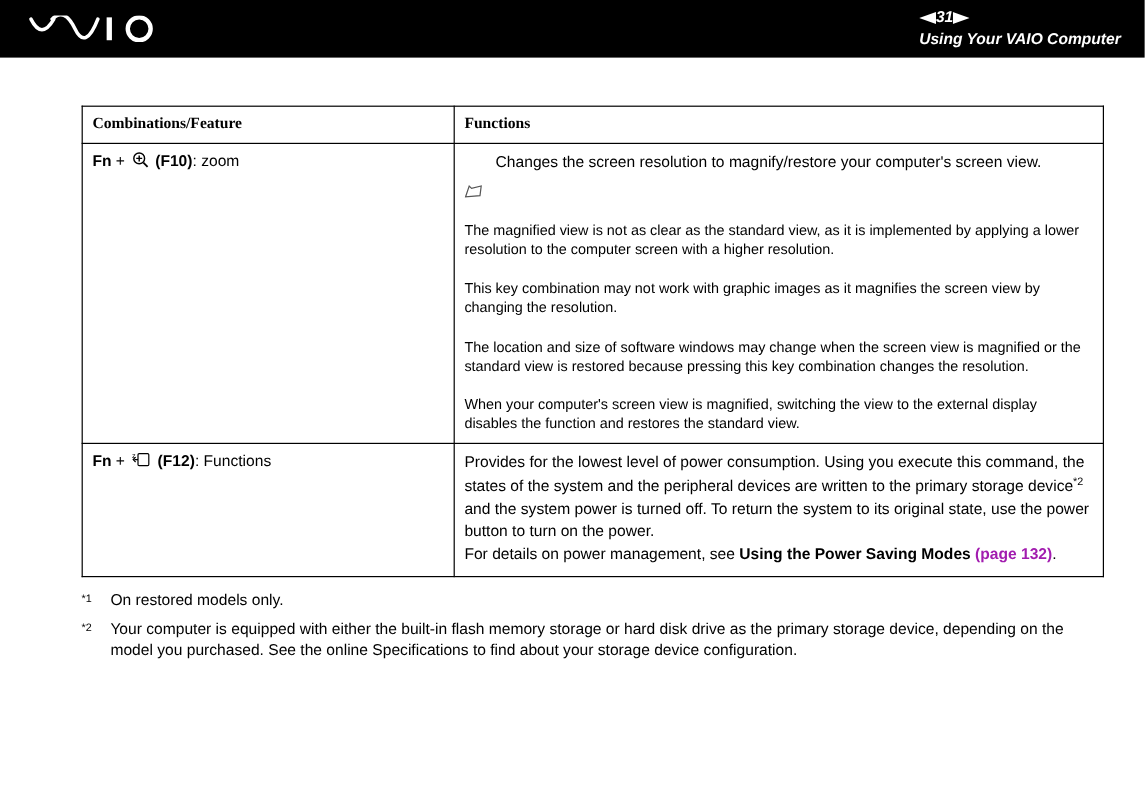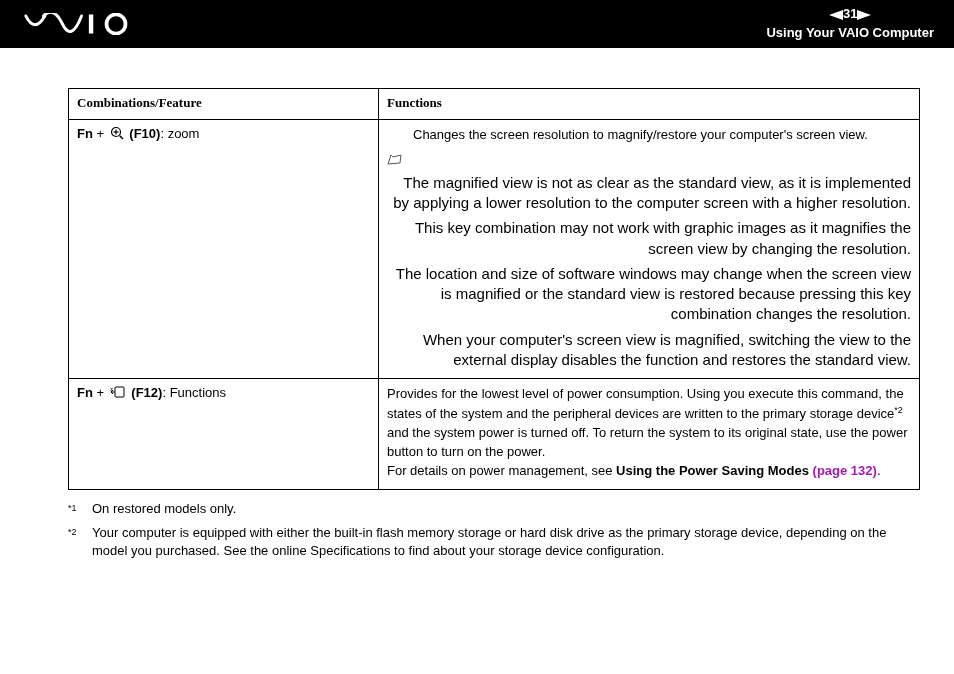--- a/index.html
+++ b/index.html
@@ -28,25 +28,26 @@
   .header-right {
     text-align: right;
     color: #fff;
     font-size: 13px;
     font-weight: bold;
     line-height: 1.3;
   }
   .page-nav {
     display: flex;
     align-items: center;
-    justify-content: center;
+    justify-content: flex-start;
     gap: 0;
+    font-style: italic;
   }
   .nav-arrow svg { display: block; }
-  .header-title { margin-top: 2px; }
+  .header-title { margin-top: 2px; font-style: italic; }
   .content {
     padding: 40px 34px 0 68px;
   }
   table.feature-table {
     width: 100%;
     border-collapse: collapse;
     border: 1.5px solid #000;
     font-size: 13px;
   }
   table.feature-table th, table.feature-table td {
@@ -64,24 +65,23 @@
   .fn-key { font-weight: bold; }
   .icon-inline {
     display: inline-block;
     vertical-align: middle;
     margin: 0 2px;
   }
   .note-icon { color: #444; }
   .note-text {
     font-family: "Arial Narrow", Arial, sans-serif;
     font-stretch: condensed;
-    font-size: 15px;
+    font-size: 12px;
     line-height: 1.35;
-    margin-top: 5px;
-    text-align: right;
+    margin-top: 16px;
   }
   .link { color: #a21caf; font-weight: bold; }
   .body-text { line-height: 1.45; margin-left: 26px; }
   sup { font-size: 9px; vertical-align: super; }
   .footnotes {
     margin-top: 10px;
     font-size: 13px;
   }
   .footnote-row {
     display: flex;

